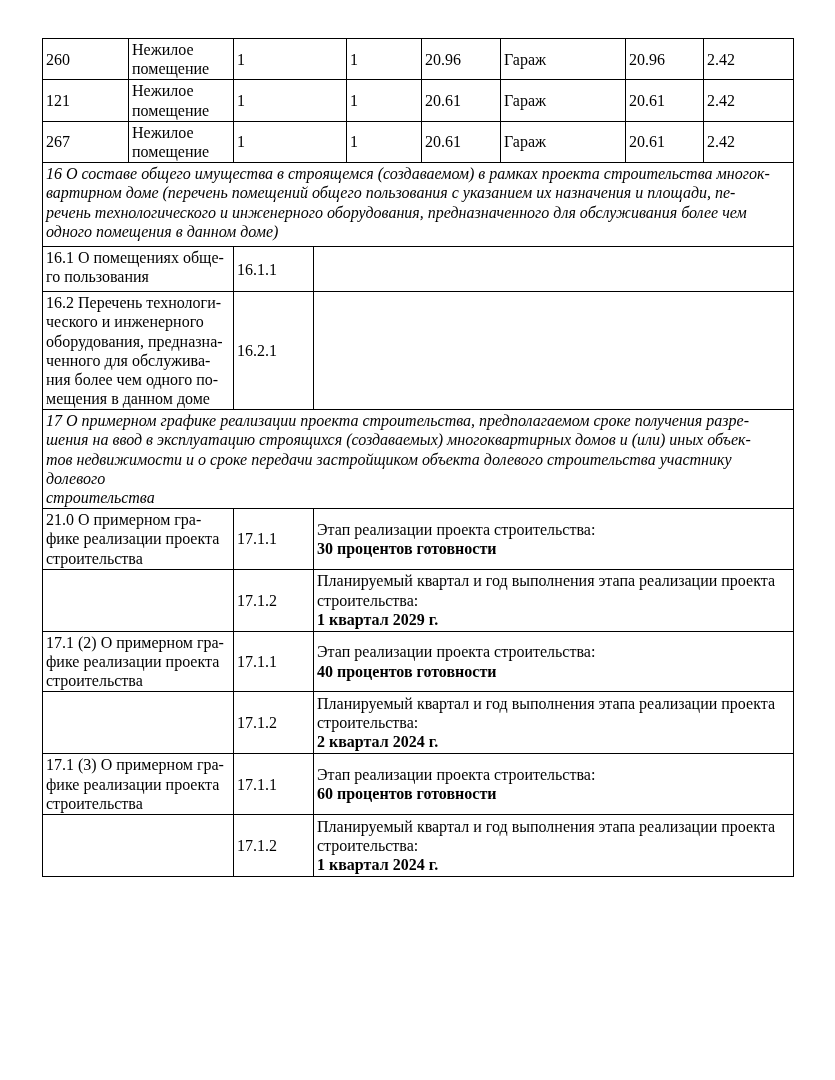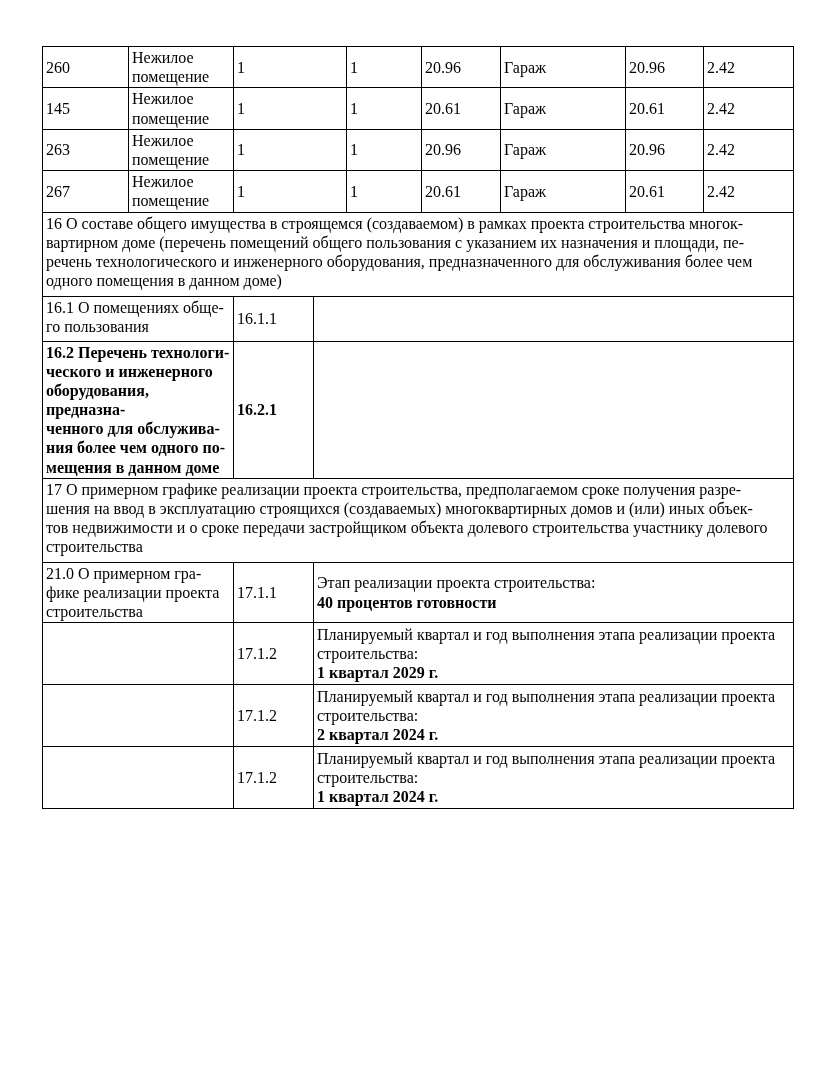--- a/index.html
+++ b/index.html
@@ -10,39 +10,39 @@
     font-family: "Liberation Serif", serif;
     font-size: 16px;
   }
   .page { padding: 38px 42px 0 42px; }
   table.t {
     border-collapse: collapse;
     table-layout: fixed;
     width: 751px;
     margin-top: -1px;
   }
-  table.t.first { margin-top: 8px; }
+  table.t.first { margin-top: 0; }
   td {
     border: 1px solid #000;
     padding: 1px 3px;
     line-height: 1.2;
     vertical-align: middle;
     overflow: hidden;
     word-wrap: break-word;
   }
   .pre { white-space: pre-line; }
-  td.hdr { vertical-align: top; }
+  td.hdr { vertical-align: top; font-style: italic; }
   td.lbl { vertical-align: top; }
   td.code { vertical-align: middle; }
   td.val { vertical-align: middle; }
   .b { font-weight: bold; }
   tr.ru { height: 40px; }
   tr.hrow { height: 84px; }
   tr.r161 { height: 45px; margin-top: 32px; }
-  tr.r162 { height: 98px; font-weight: bold; }
+  tr.r162 { height: 98px; }
   tr.stage { height: 55px; }
   tr.quarter { height: 62px; }
   col.c-label { width: 191px; }
   col.c-code { width: 80px; }
   col.c-val { width: 480px; }
 </style>
 </head>
 <body>
 
 <div class="page">
@@ -63,37 +63,27 @@
         <td>260</td>
         <td>Нежилое помещение</td>
         <td>1</td>
         <td>1</td>
         <td>20.96</td>
         <td>Гараж</td>
         <td>20.96</td>
         <td>2.42</td>
       </tr>
       <tr class="ru">
-        <td>145</td>
+        <td>121</td>
         <td>Нежилое помещение</td>
         <td>1</td>
         <td>1</td>
         <td>20.61</td>
         <td>Гараж</td>
         <td>20.61</td>
-        <td>2.42</td>
-      </tr>
-      <tr class="ru">
-        <td>263</td>
-        <td>Нежилое помещение</td>
-        <td>1</td>
-        <td>1</td>
-        <td>20.96</td>
-        <td>Гараж</td>
-        <td>20.96</td>
         <td>2.42</td>
       </tr>
       <tr class="ru">
         <td>267</td>
         <td>Нежилое помещение</td>
         <td>1</td>
         <td>1</td>
         <td>20.61</td>
         <td>Гараж</td>
         <td>20.61</td>
@@ -147,41 +137,61 @@
 тов недвижимости и о сроке передачи застройщиком объекта долевого строительства участнику долевого
 строительства</td>
       </tr>
       <tr class="stage">
         <td class="lbl pre">21.0 О примерном гра-
 фике реализации проекта
 строительства</td>
         <td class="code">17.1.1</td>
         <td class="val">
             <div class="pre">Этап реализации проекта строительства:</div>
-            <div class="b">40 процентов готовности</div>
+            <div class="b">30 процентов готовности</div>
           </td>
       </tr>
       <tr class="quarter">
         <td class="lbl pre"></td>
         <td class="code">17.1.2</td>
         <td class="val">
             <div class="pre">Планируемый квартал и год выполнения этапа реализации проекта
 строительства:</div>
             <div class="b">1 квартал 2029 г.</div>
           </td>
       </tr>
+      <tr class="stage">
+        <td class="lbl pre">17.1 (2) О примерном гра-
+фике реализации проекта
+строительства</td>
+        <td class="code">17.1.1</td>
+        <td class="val">
+            <div class="pre">Этап реализации проекта строительства:</div>
+            <div class="b">40 процентов готовности</div>
+          </td>
+      </tr>
       <tr class="quarter">
         <td class="lbl pre"></td>
         <td class="code">17.1.2</td>
         <td class="val">
             <div class="pre">Планируемый квартал и год выполнения этапа реализации проекта
 строительства:</div>
             <div class="b">2 квартал 2024 г.</div>
           </td>
       </tr>
+      <tr class="stage">
+        <td class="lbl pre">17.1 (3) О примерном гра-
+фике реализации проекта
+строительства</td>
+        <td class="code">17.1.1</td>
+        <td class="val">
+            <div class="pre">Этап реализации проекта строительства:</div>
+            <div class="b">60 процентов готовности</div>
+          </td>
+      </tr>
       <tr class="quarter">
         <td class="lbl pre"></td>
         <td class="code">17.1.2</td>
         <td class="val">
             <div class="pre">Планируемый квартал и год выполнения этапа реализации проекта
 строительства:</div>
             <div class="b">1 квартал 2024 г.</div>
           </td>
       </tr>
     </tbody>

